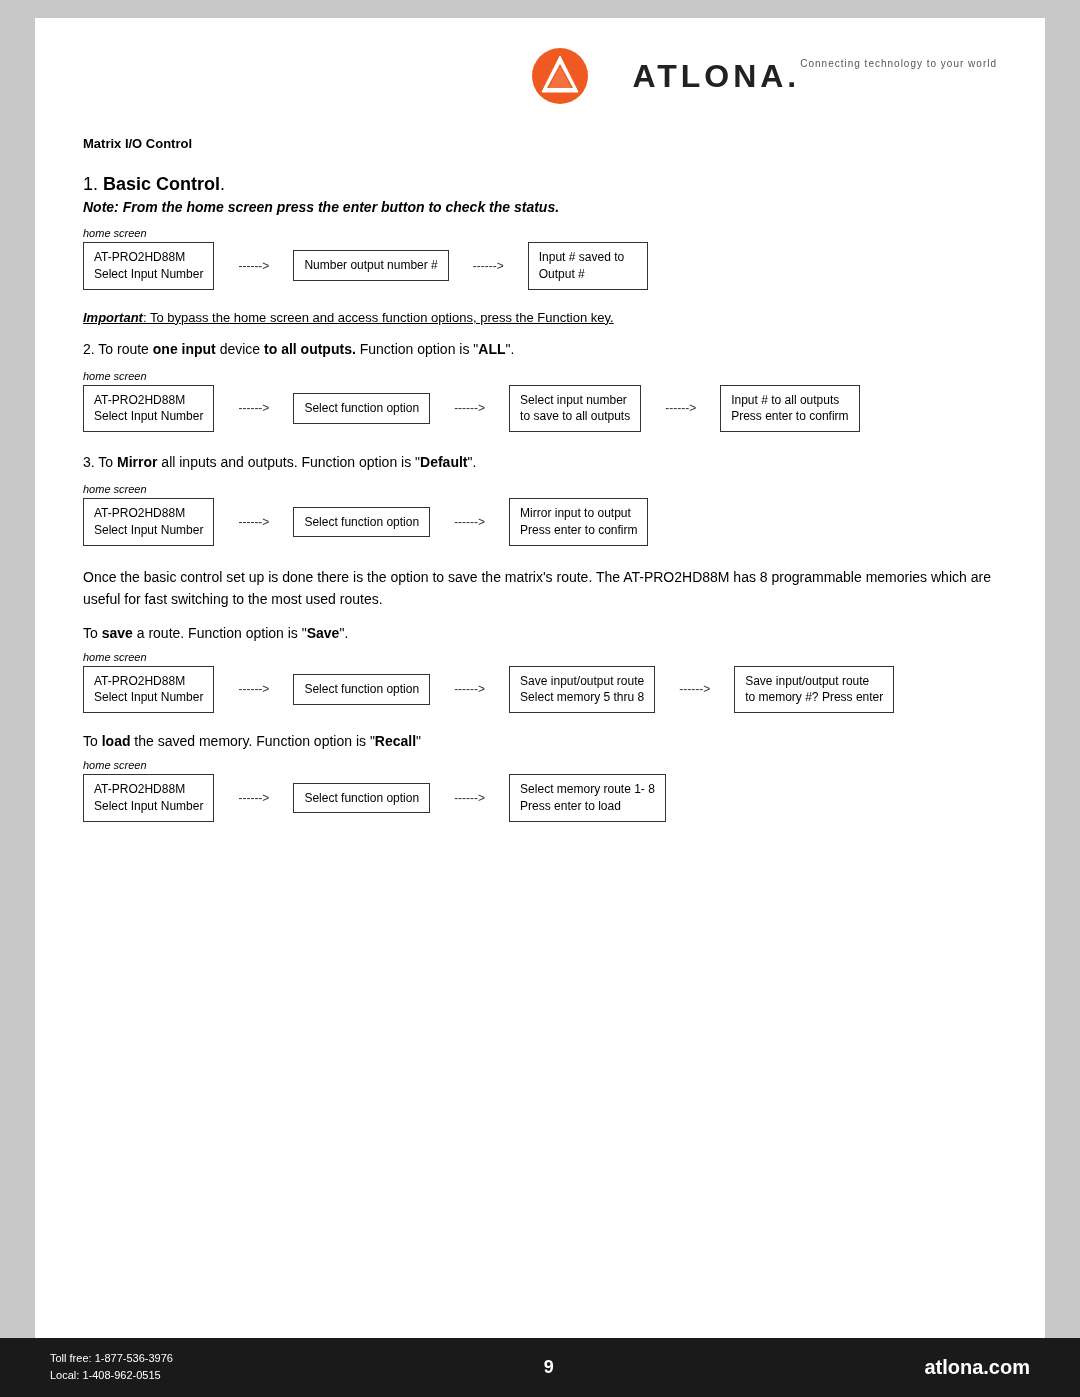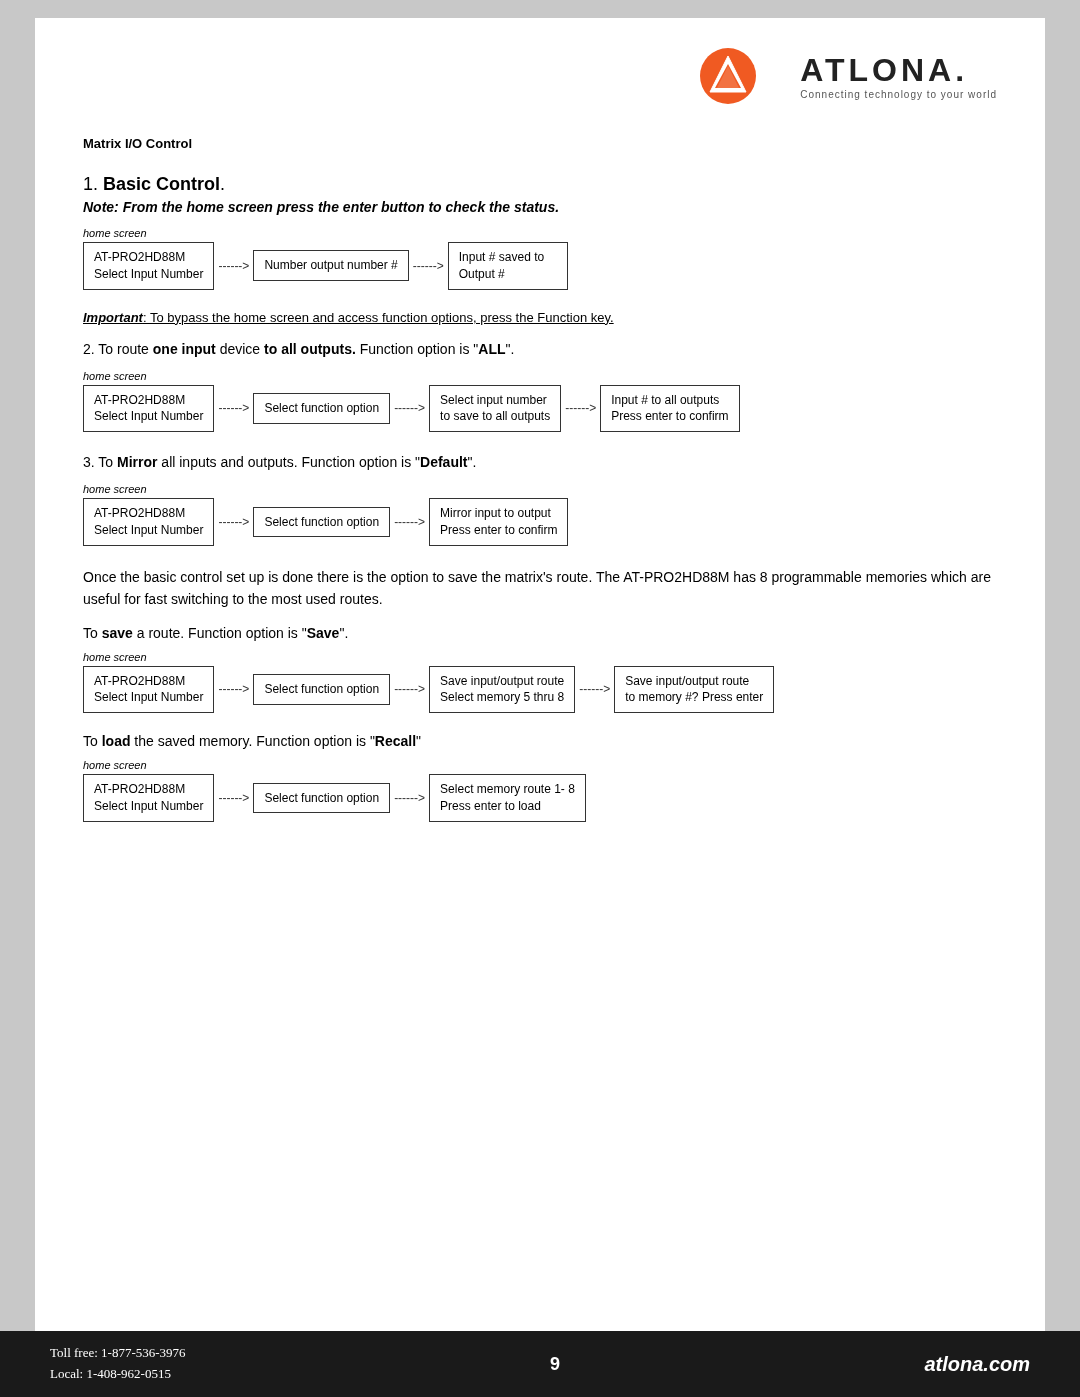--- a/index.html
+++ b/index.html
@@ -20,21 +20,21 @@
       display: flex;
       align-items: center;
       gap: 8px;
     }
     .logo-icon {
       width: 60px;
       height: 60px;
     }
     .logo-text {
       display: flex;
-      flex-direction: column;
+      flex-direction: row;
       margin-left: 34px;
     }
     .logo-name {
       font-size: 32px;
       font-weight: 900;
       letter-spacing: 4px;
       color: #222;
     }
     .logo-tagline {
       font-size: 10px;
@@ -65,21 +65,21 @@
     }
     .home-screen-label {
       font-size: 11px;
       font-style: italic;
       margin-bottom: 3px;
       color: #000;
     }
     .flow-diagram {
       display: flex;
       align-items: center;
-      gap: 4px;
+      gap: 24px;
       margin-bottom: 18px;
     }
     .flow-box {
       border: 1px solid #333;
       padding: 6px 10px;
       font-size: 12px;
       line-height: 1.4;
       min-width: 120px;
       background: #fff;
     }
@@ -118,32 +118,30 @@
     .footer {
       background: #1a1a1a;
       color: #fff;
       display: flex;
       justify-content: space-between;
       align-items: center;
       padding: 12px 50px;
       margin: 0 0 0 0;
     }
     .footer-left {
-      font-size: 13px;
+      font-size: 11px;
       line-height: 1.6;
-      font-family: Liberation Serif, serif;
     }
     .footer-center {
       font-size: 18px;
       font-weight: bold;
     }
     .footer-right {
       font-size: 20px;
       font-weight: bold;
-      font-style: italic;
     }
     .outer {
       display: flex;
       flex-direction: column;
       min-height: 1397px;
       background: #c8c8c8;
     }
     .page-wrapper {
       background: #fff;
       margin: 18px 35px 0 35px;

